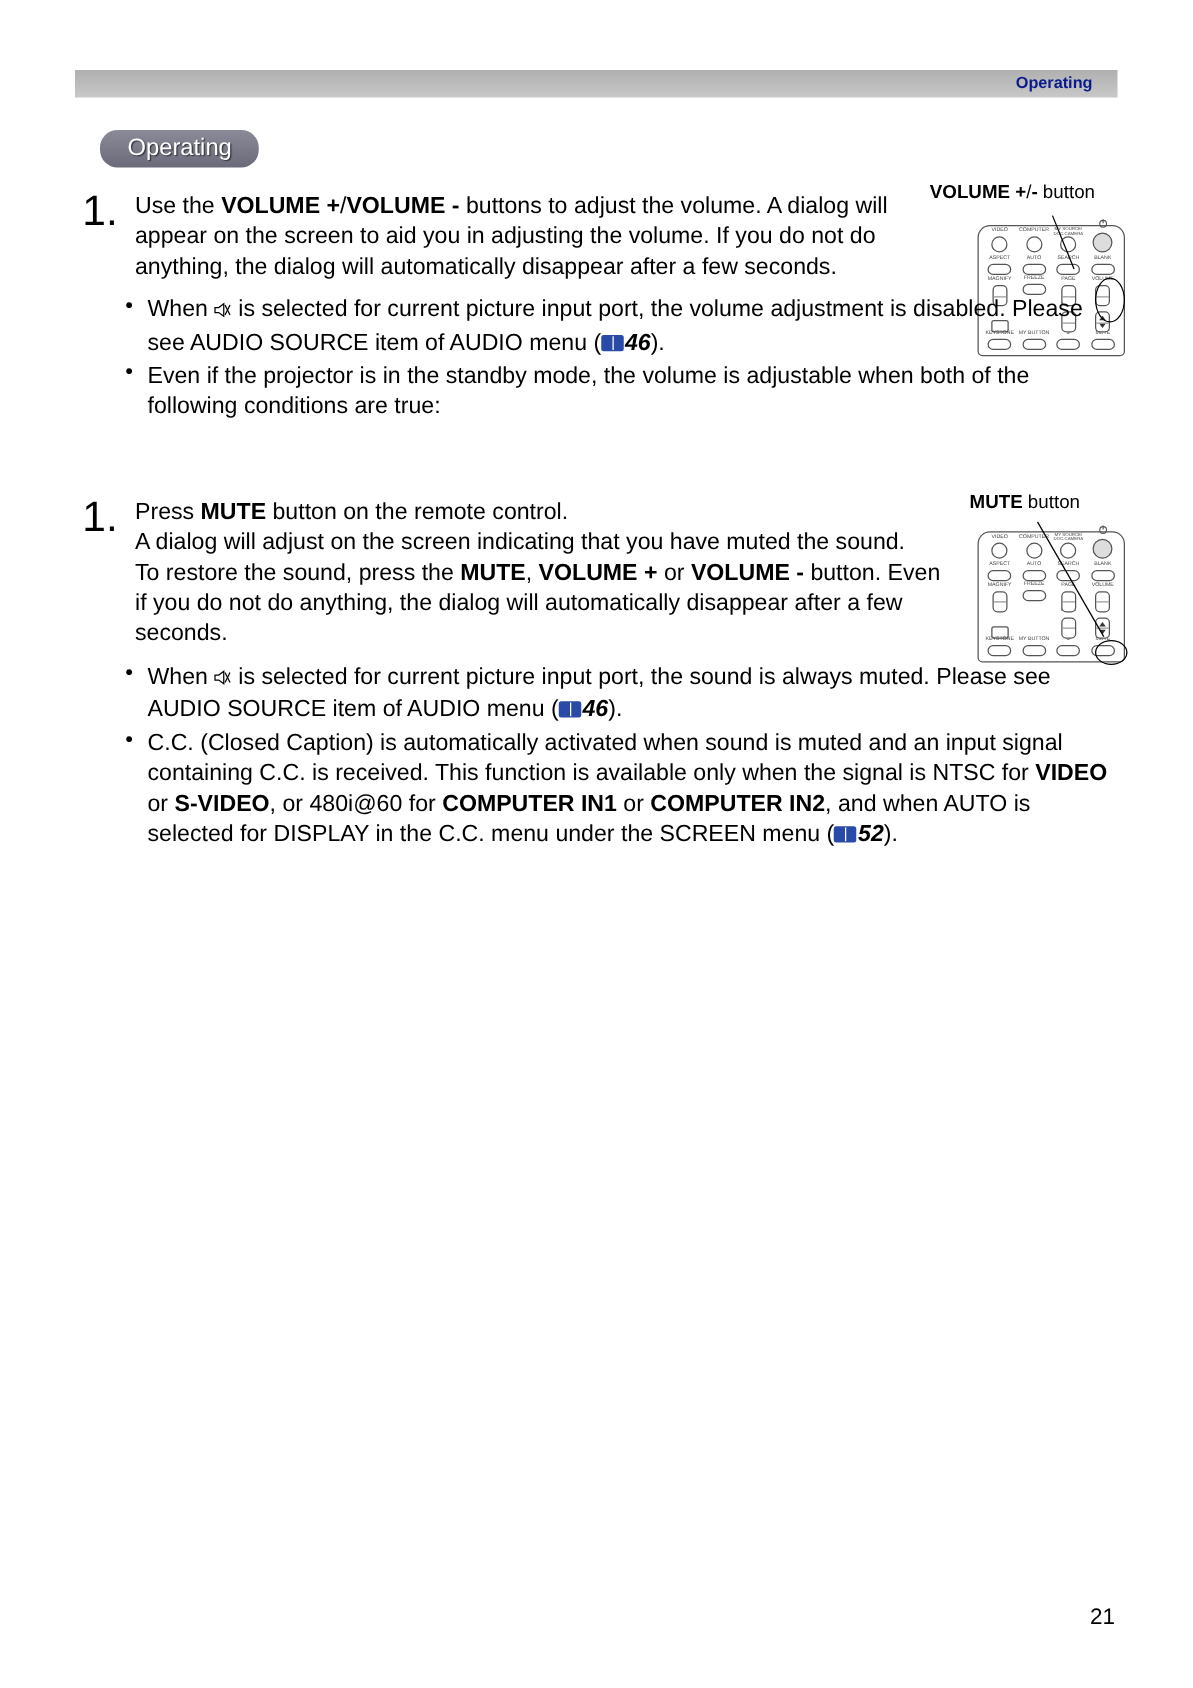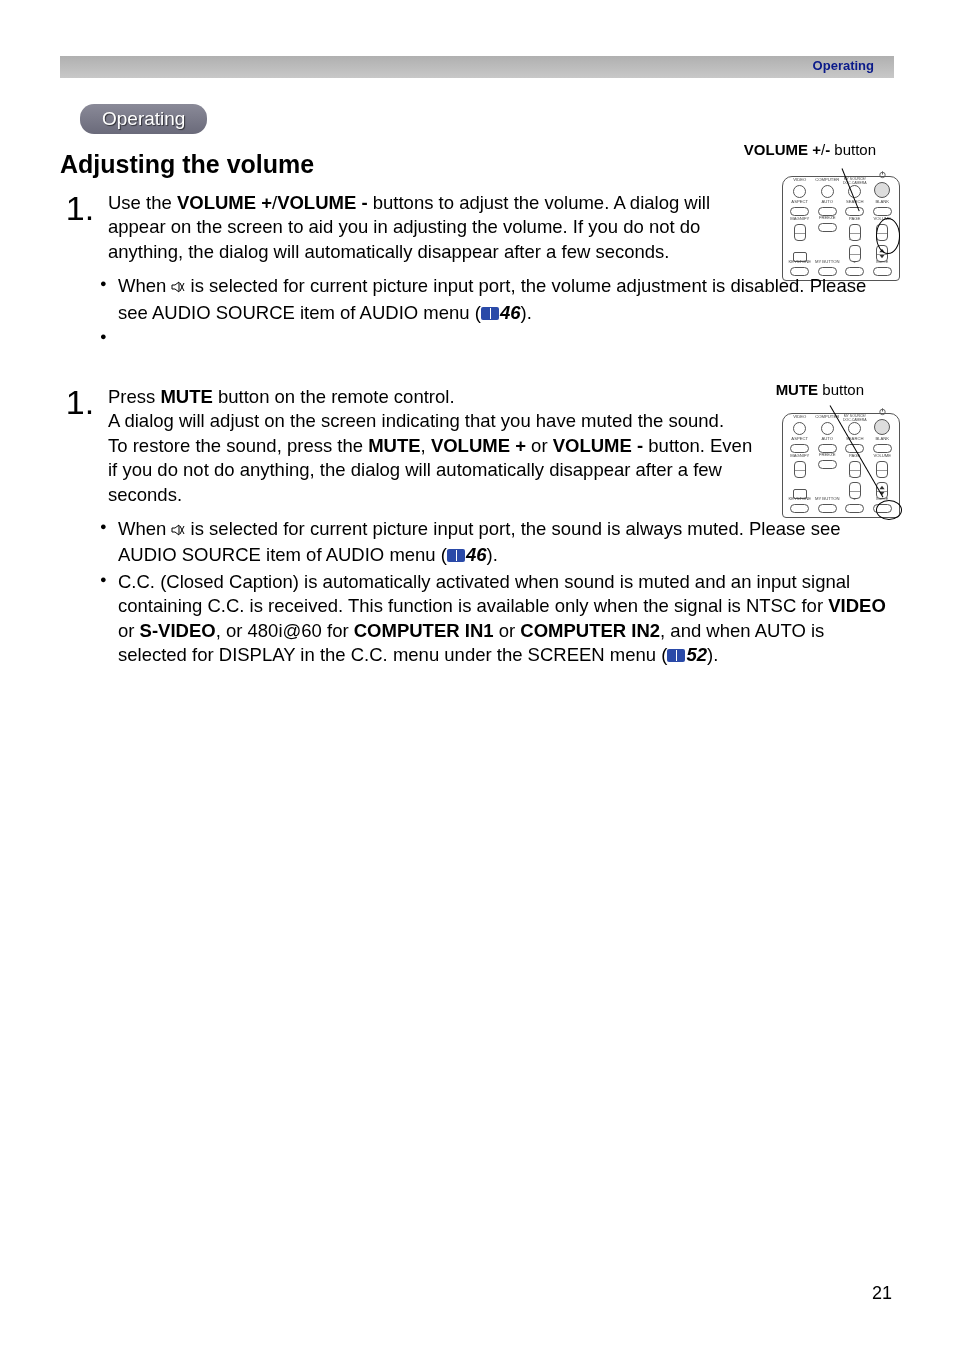--- a/index.html
+++ b/index.html
@@ -156,21 +156,20 @@
 
 <div class="top-bar">
   <span class="top-bar-text">Operating</span>
 </div>
 
 <div class="pill">Operating</div>
 
 <div class="content">
 
   <div style="position:relative;">
-    <div class="h1">Adjusting the volume</div>
 
     <div class="caption" style="top:-6px; right:18px;">
       <b>VOLUME +</b><span>/</span><b>-</b><span> button</span>
     </div>
 
     <div class="remote-holder" style="top:28px; right:-6px;">
       <div class="remote">
         <div class="rrow">
           <div class="rcell">
               <div class="rlab">VIDEO</div>
@@ -280,20 +279,21 @@
 
     <ul class="bullets" style="margin-top:10px;">
       <li>
         <span>When </span><span class="mute-icon-inline"><svg width="14" height="14" viewBox="0 0 14 14">
               <polygon points="1,5 4,5 8,2 8,12 4,9 1,9" fill="none" stroke="#000" stroke-width="1"></polygon>
               <line x1="9" y1="3" x2="13" y2="11" stroke="#000" stroke-width="1"></line>
               <line x1="13" y1="3" x2="9" y2="11" stroke="#000" stroke-width="1"></line>
             </svg></span><span> is selected for current picture input port, the volume adjustment is disabled. Please see AUDIO SOURCE item of AUDIO menu (</span><span class="book-icon"></span><span class="ref">46</span><span>).</span>
       </li>
       <li>
+        <span>Even if the projector is in the standby mode, the volume is adjustable when both of the following conditions are true:</span>
         <div class="sublist">
         </div>
       </li>
     </ul>
   </div>
 
   <div style="position:relative; margin-top:60px;">
 
     <div class="caption" style="top:-3px; right:30px;">
       <b>MUTE</b><span> button</span>

